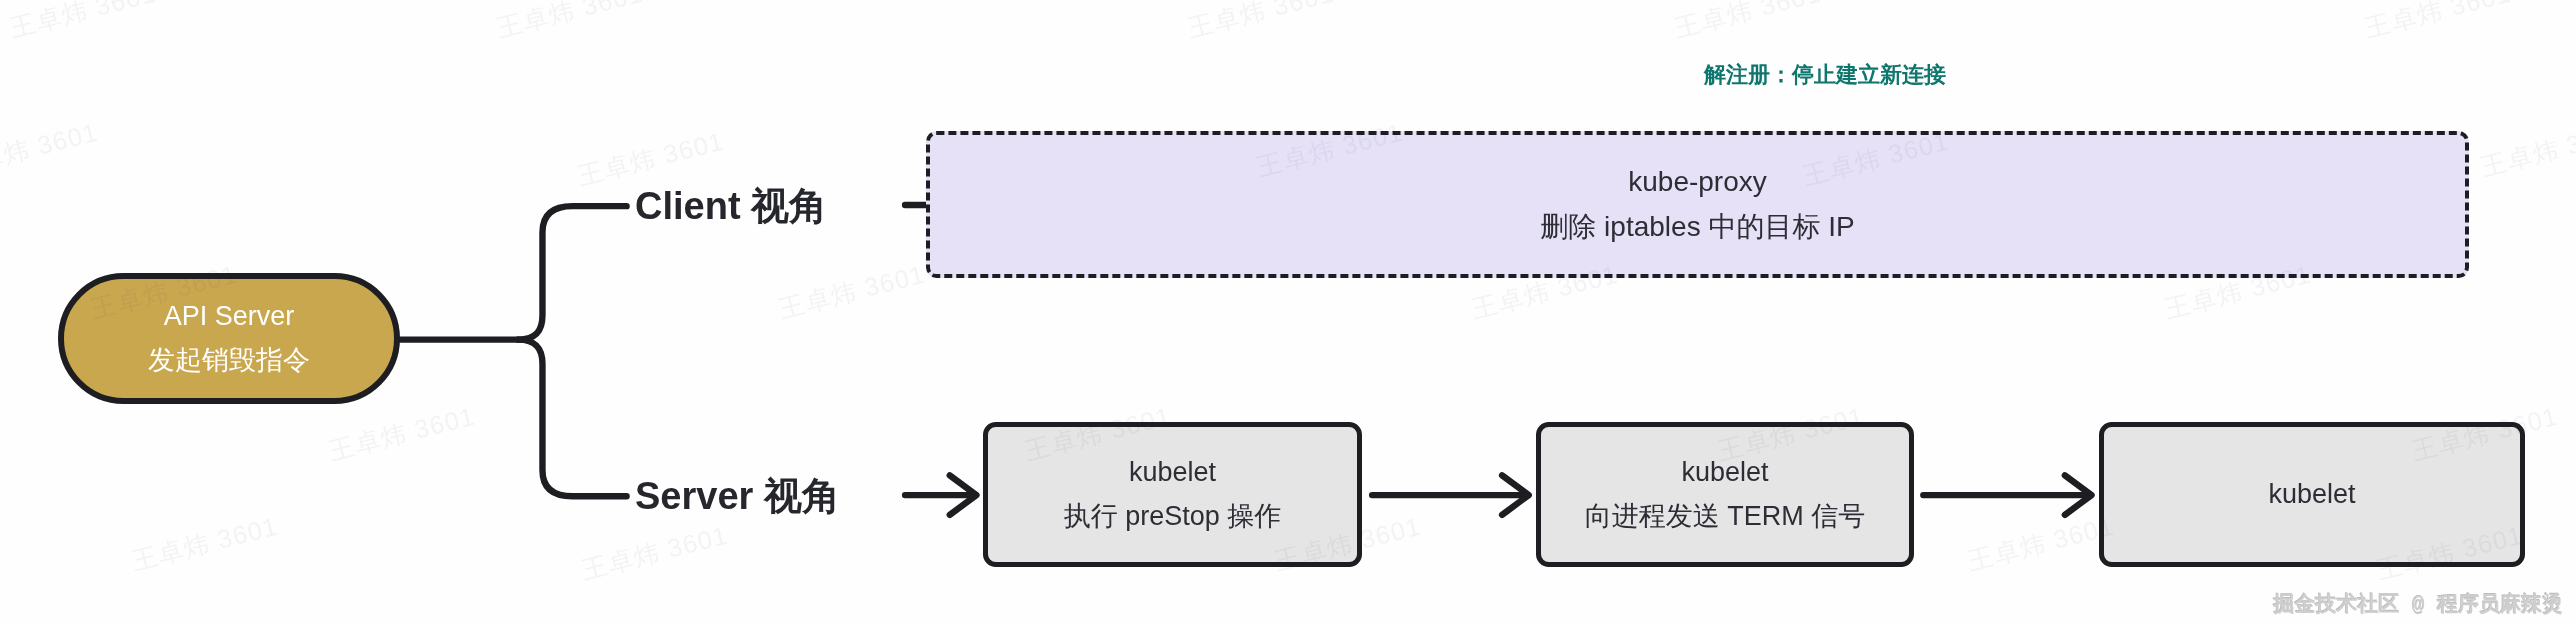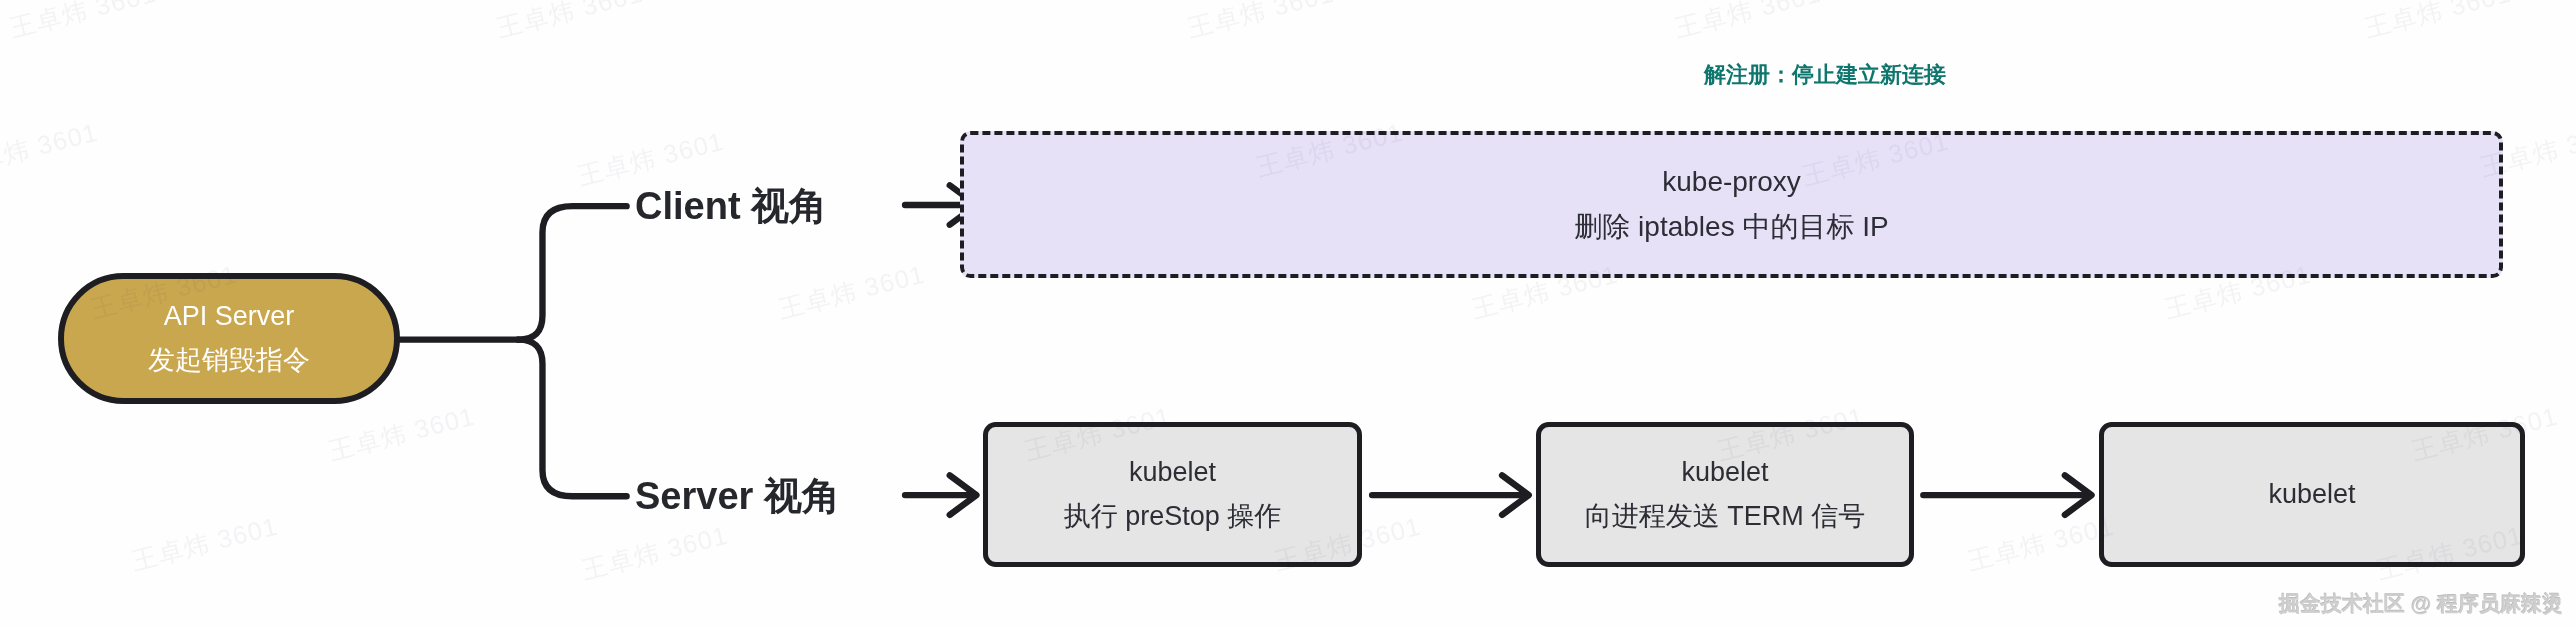--- a/index.html
+++ b/index.html
@@ -65,21 +65,21 @@
     text-align: center;
     font-size: 22px;
     font-weight: bold;
     color: #0f766e;
     z-index: 3;
     white-space: nowrap;
   }
   
   .dashed-box {
     position: absolute;
-    left: 960px; top: 131px;
+    left: 926px; top: 131px;
     width: 1535px; height: 139px;
     background: #E6E1F7;
     border: 4.1px dashed #1d1d22;
     border-radius: 10.4px;
     display: flex;
     flex-direction: column;
     align-items: center;
     justify-content: center;
     z-index: 3;
     color: #2d2d36;
@@ -111,20 +111,21 @@
   
   .credit {
     position: absolute;
     right: 12.8px; bottom: 9.3px;
     font-size: 21px;
     font-weight: bold;
     color: #cfcfcf;
     text-shadow: -0.6px -0.6px 0 #bdbdbd, 0.6px 0.6px 0 #ffffff;
     z-index: 4;
     white-space: nowrap;
+    font-family: Liberation Mono, monospace;
   }
   
   .watermark-layer {
     position: absolute;
     left: 0; top: 0;
     width: 100%; height: 100%;
     z-index: 5;
     pointer-events: none;
   }
   .wm {

